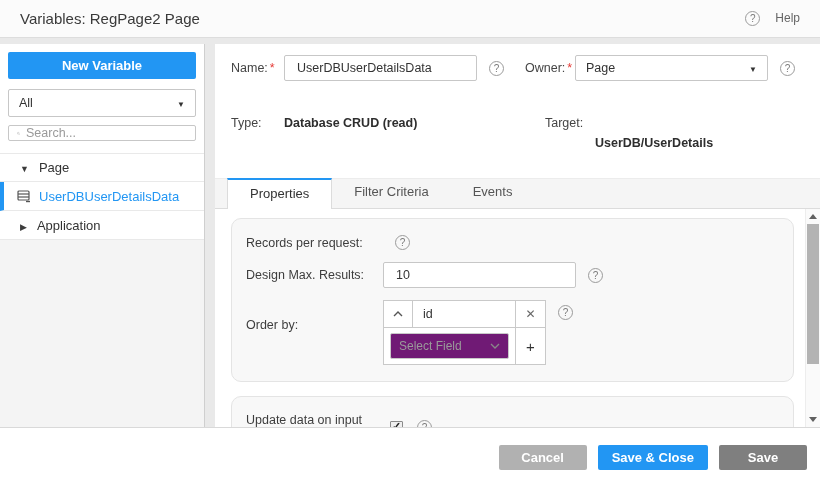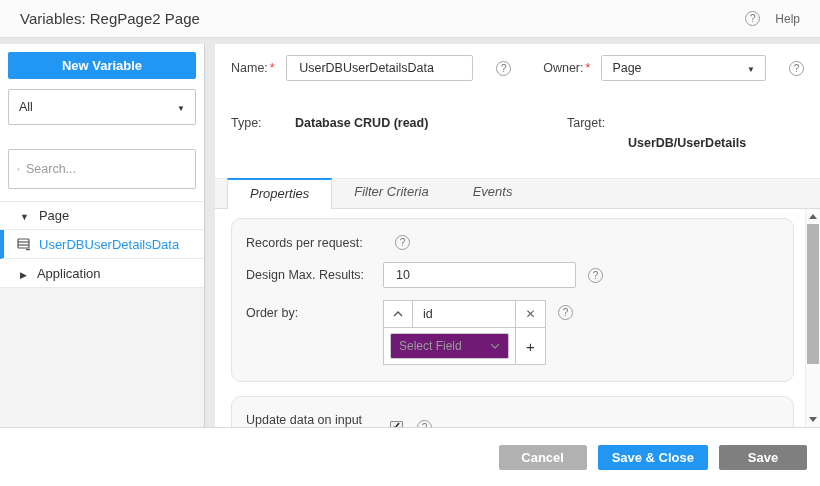--- a/index.html
+++ b/index.html
@@ -4,79 +4,79 @@
 <style>
   * { margin:0; padding:0; box-sizing:border-box; }
   html,body { width:820px; height:486px; overflow:hidden; }
   body { font-family:"Liberation Sans", sans-serif; background:#e9e9e9; color:#333; }
   .app { position:relative; width:820px; height:486px; background:#e9e9e9; }
 
   
   .hdr { position:absolute; top:0; left:0; right:0; height:38px; background:#fbfbfb;
          border-bottom:1px solid #ddd; display:flex; align-items:center; padding:0 20px; }
   .hdr-title { font-size:15px; color:#3a3a3a; }
-  .hdr-help { margin-left:auto; display:flex; align-items:center; gap:15px; color:#666; font-size:12px; cursor:pointer; }
+  .hdr-help { margin-left:auto; display:flex; align-items:flex-start; gap:15px; color:#666; font-size:12px; cursor:pointer; }
 
   .qmark { width:15px; height:15px; min-width:15px; border:1px solid #9b9b9b; border-radius:50%;
            color:#7a7a7a; font-size:10px; display:inline-flex; align-items:center; justify-content:center; background:#fff0; }
   .qmark::before { content:"?"; }
 
   
   .sidebar { position:absolute; left:0; top:44px; width:205px; bottom:59px; background:#fff;
              border-right:1px solid #cfcfcf; display:flex; flex-direction:column; }
   .btn-new { margin:8px; height:27px; background:#2296f3; color:#fff; font-weight:bold; font-size:13px;
              border:none; border-radius:2px; cursor:pointer; font-family:inherit; }
-  .side-select { margin:2px 8px 8px; height:36px; border:1px solid #c7c7c7; background:#fff; border-radius:2px;
+  .side-select { margin:2px 8px 8px; height:28px; border:1px solid #c7c7c7; background:#fff; border-radius:2px;
                  display:flex; align-items:center; justify-content:space-between; padding:0 10px; font-size:12.5px; cursor:pointer; }
   .tri-down::before { content:"▼"; font-size:8px; color:#333; }
-  .side-search { margin:16px 8px 12px; height:40px; border:1px solid #c7c7c7; background:#fff; border-radius:2px;
+  .side-search { margin:0 8px 12px; height:16px; border:1px solid #c7c7c7; background:#fff; border-radius:2px;
                  display:flex; align-items:center; padding:0 8px; gap:6px; }
   .side-search input { border:none; outline:none; flex:1; font-size:12.5px; color:#444; font-family:inherit; background:transparent; }
   .side-search input::placeholder { color:#9a9a9a; }
   .tree-row { height:29px; display:flex; align-items:center; padding-left:20px; gap:10px;
               font-size:13px; color:#333; border-bottom:1px solid #e9e9e9; cursor:pointer; background:#fff; }
   .tree-row.first { border-top:1px solid #e9e9e9; }
   .tree-row.selected { padding-left:13px; border-left:4px solid #2296f3; color:#2296f3; gap:8px; }
   .caret-open::before { content:"▼"; font-size:9px; color:#3c3c3c; }
   .caret-closed::before { content:"▶"; font-size:9px; color:#3c3c3c; }
   .tree-filler { flex:1; background:#f4f4f4; }
 
   
   .main { position:absolute; left:215px; top:44px; right:0; bottom:59px; background:#fff;
           display:flex; flex-direction:column; }
   .info { padding:11px 16px 0; }
-  .info-row { display:flex; align-items:center; font-size:12.5px; color:#444; margin-bottom:15px;gap:11px; }
+  .info-row { display:flex; align-items:center; font-size:12.5px; color:#444; margin-bottom:15px; }
   .lbl-c1 { width:53px; }
   .lbl-c2 { width:50px; margin-left:21px; }
   .req { color:#e53935; margin-left:2px; }
   .txt-input { width:193px; height:26px; border:1px solid #c7c7c7; border-radius:2px; padding:0 12px;
                font-size:12.5px; color:#333; font-family:inherit; outline:none; background:#fff; }
   .val-c { width:240px; font-weight:bold; color:#2e2e2e; }
   .val { font-weight:bold; color:#2e2e2e;margin-top:40px; }
   .sel { width:193px; height:26px; border:1px solid #c7c7c7; border-radius:2px; background:#fff;
          display:flex; align-items:center; justify-content:space-between; padding:0 10px; font-size:12.5px; color:#333; cursor:pointer; }
   .icon-gap { margin-left:12px; }
 
   
   .tabs { height:31px; background:#f5f5f5; border-bottom:1px solid #dcdcdc; border-top:1px solid #ececec;
-          display:flex; align-items:flex-end; padding-left:12px; margin-top:13px;font-style:italic; }
+          display:flex; align-items:flex-end; padding-left:12px; margin-top:13px; }
   .tab { height:30px; line-height:28px; padding:0 22px; font-size:13px; color:#555; cursor:pointer; }
   .tab.active { background:#fff; border:1px solid #dcdcdc; border-top:2px solid #2296f3; border-bottom:none;
                 color:#333; margin-bottom:-1px; height:31px; }
 
   
   .content { position:relative; flex:1; overflow:hidden; padding:9px 26px 0 16px; }
   .gbox { background:#f8f8f8; border:1px solid #e4e4e4; border-radius:10px; padding:16px 14px; }
   .gbox + .gbox { margin-top:14px; }
   .gbox.clip { min-height:130px; }
   .frow { display:flex; align-items:center; margin-bottom:12px; }
   .frow:last-child { margin-bottom:0; }
   .frow.top { align-items:flex-start; }
   .flbl { width:137px; font-size:12.5px; color:#3d3d3d; }
-  .flbl.pad { padding-top:6px; }
+  .flbl.pad { padding-top:6px;margin-top:12px; }
 
   
   .orderby { width:163px; }
   .ob-r { display:flex; }
   .ob-cell { background:#fff; border:1px solid #c9c9c9; display:flex; align-items:center; }
   .ob-up { width:30px; height:28px; justify-content:center; cursor:pointer; }
   .ob-field { flex:1; height:28px; border-left:none; padding:0 10px; font-size:12.5px; color:#333; }
   .ob-x { width:30px; height:28px; border-left:none; justify-content:center; cursor:pointer; color:#666; font-size:12px; }
   .ob-x::before { content:"✕"; }
   .ob-selwrap { flex:1; border:1px solid #c9c9c9; border-top:none; background:#fff; padding:5px 6px; }

